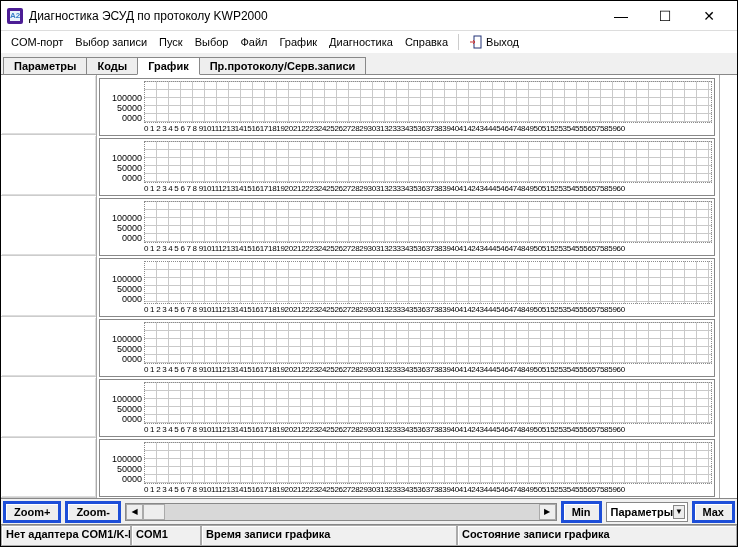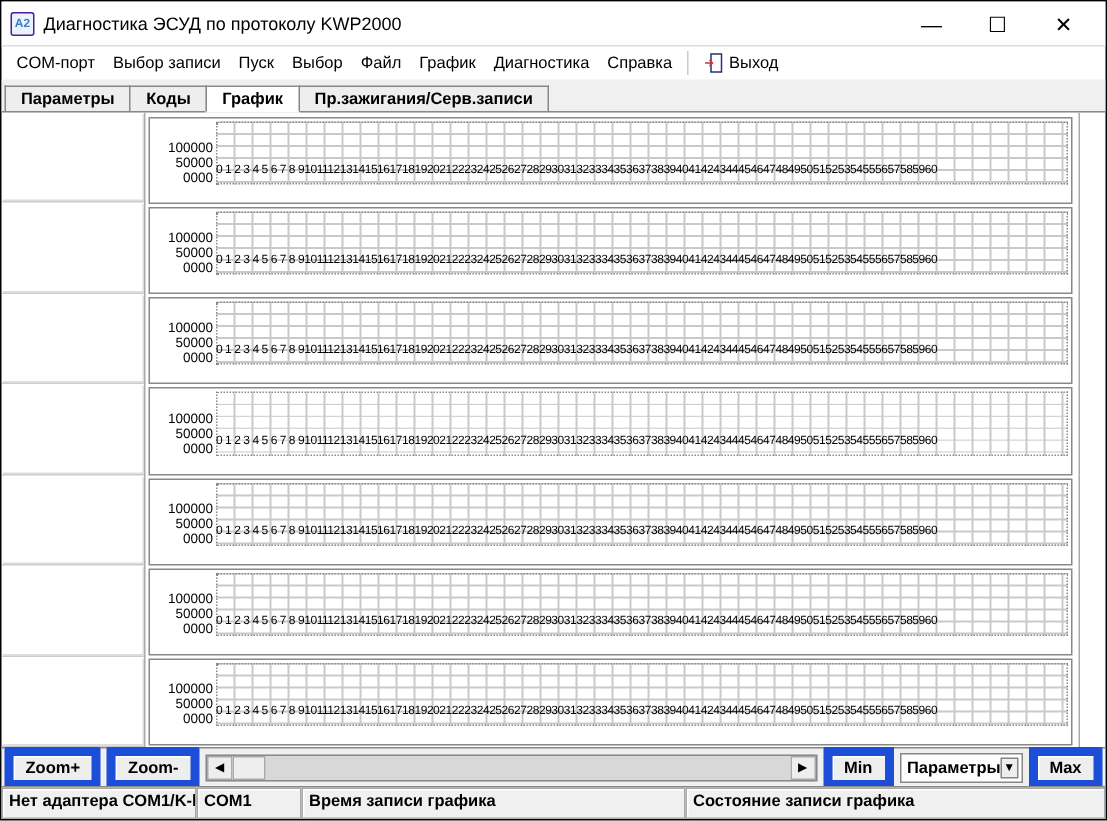--- a/index.html
+++ b/index.html
@@ -17,21 +17,21 @@
   .titlebar {
     height: 30px;
     background: #fff;
     border-bottom: 1px solid #ddd;
     display: flex;
     align-items: center;
     padding: 0 6px;
   }
   .app-icon {
     width: 16px; height: 16px;
-    border: 1px solid #4c1d95;
+    border: 3px solid #4c1d95;
     border-radius: 2px;
     background: #eaf3fb;
     color: #3a7fc8;
     font-size: 8px;
     font-weight: bold;
     display: flex; align-items: center; justify-content: center;
     margin-right: 6px;
   }
   .title { flex: 1; font-size: 12px; }
   .winbtn {
@@ -140,42 +140,42 @@
     position: absolute;
     left: 0; right: 2px; top: 2px; bottom: 12px;
     background-image:
       repeating-linear-gradient(to right, transparent 0, transparent 11px, #888 11px, #888 12px),
       repeating-linear-gradient(to bottom, transparent 0, transparent 7px, #888 7px, #888 8px);
     border: 1px dotted #000;
     opacity: 0.45;
   }
   .xaxis {
     position: absolute;
-    left: 0; right: 0; bottom: 16px;
+    left: 0; right: 0; bottom: 0;
     height: 11px;
     font-size: 8px;
     white-space: nowrap;
     overflow: hidden;
     letter-spacing: -0.3px;
   }
   .rightcol {
     width: 18px;
     border-left: 1px solid #aaa;
   }
   .zoomrow {
     height: 26px;
     display: flex;
     align-items: center;
     border-top: 1px solid #888;
     padding: 2px;
     gap: 4px;
     background: #f0f0f0;
   }
   .btn {
-    border: 6px solid #1d4ed8;
+    border: 3px solid #1d4ed8;
     background: #eee;
     padding: 2px 8px;
     font-weight: bold;
     font-size: 11px;
     box-shadow: inset 1px 1px 0 #fff;
   }
   .zoominput {
     width: 110px;
     height: 20px;
     border: 1px solid #888;
@@ -264,21 +264,21 @@
         </svg>
     </span>
     <span>Выход</span>
   </div>
 </div>
 
 <div class="tabbar">
   <div class="tab">Параметры</div>
   <div class="tab">Коды</div>
   <div class="tab active">График</div>
-  <div class="tab">Пр.зажигания/Серв.записи</div>
+  <div class="tab">Пр.протоколу/Серв.записи</div>
 </div>
 
 <div class="content">
   <div class="chartarea">
     <div class="leftcol">
       <div class="leftcell"></div>
       <div class="leftcell"></div>
       <div class="leftcell"></div>
       <div class="leftcell"></div>
       <div class="leftcell"></div>

